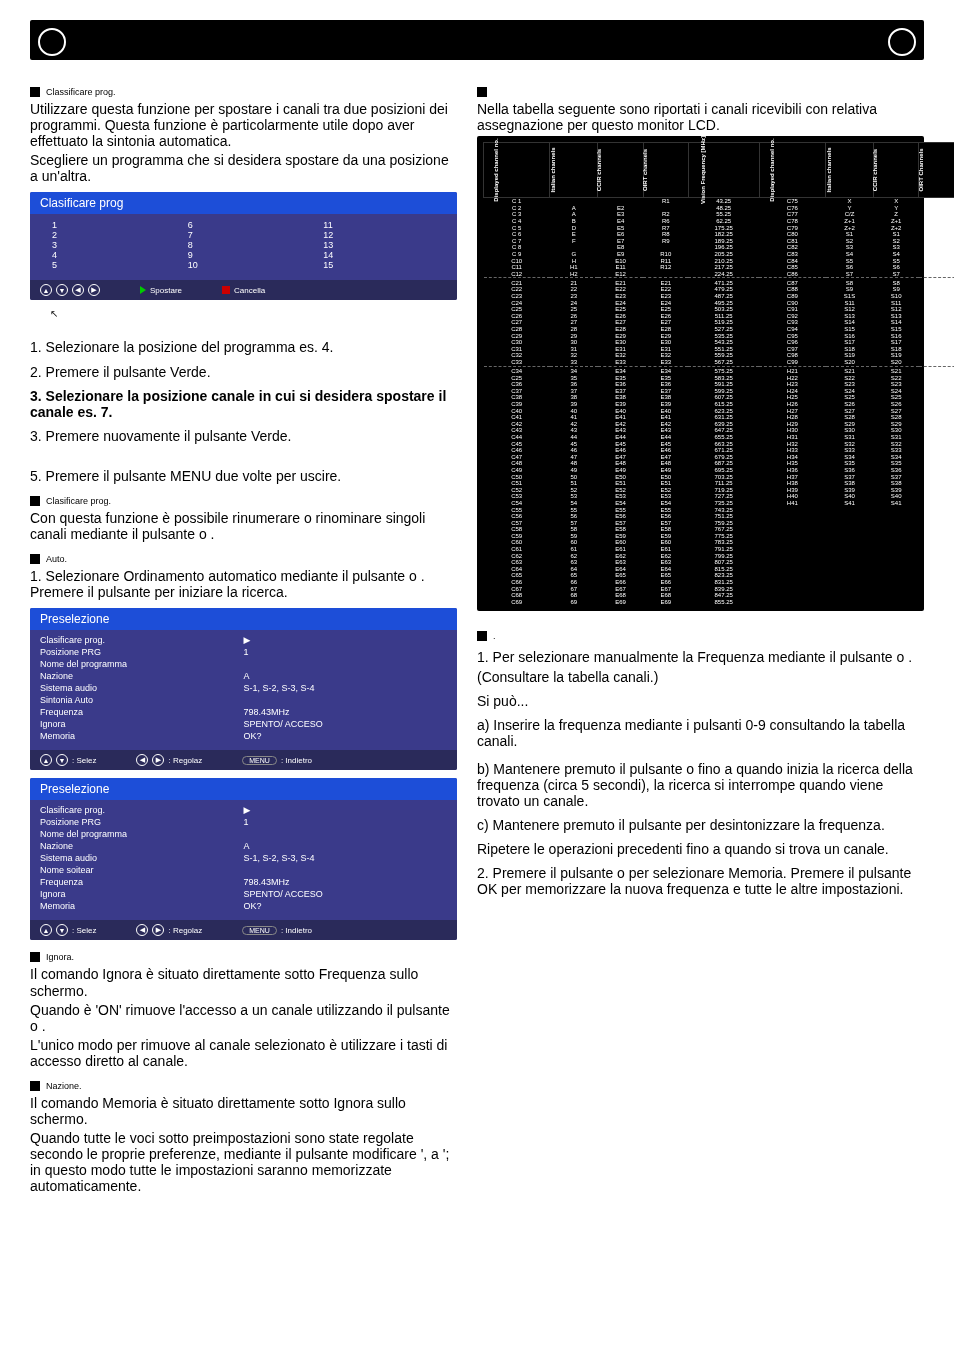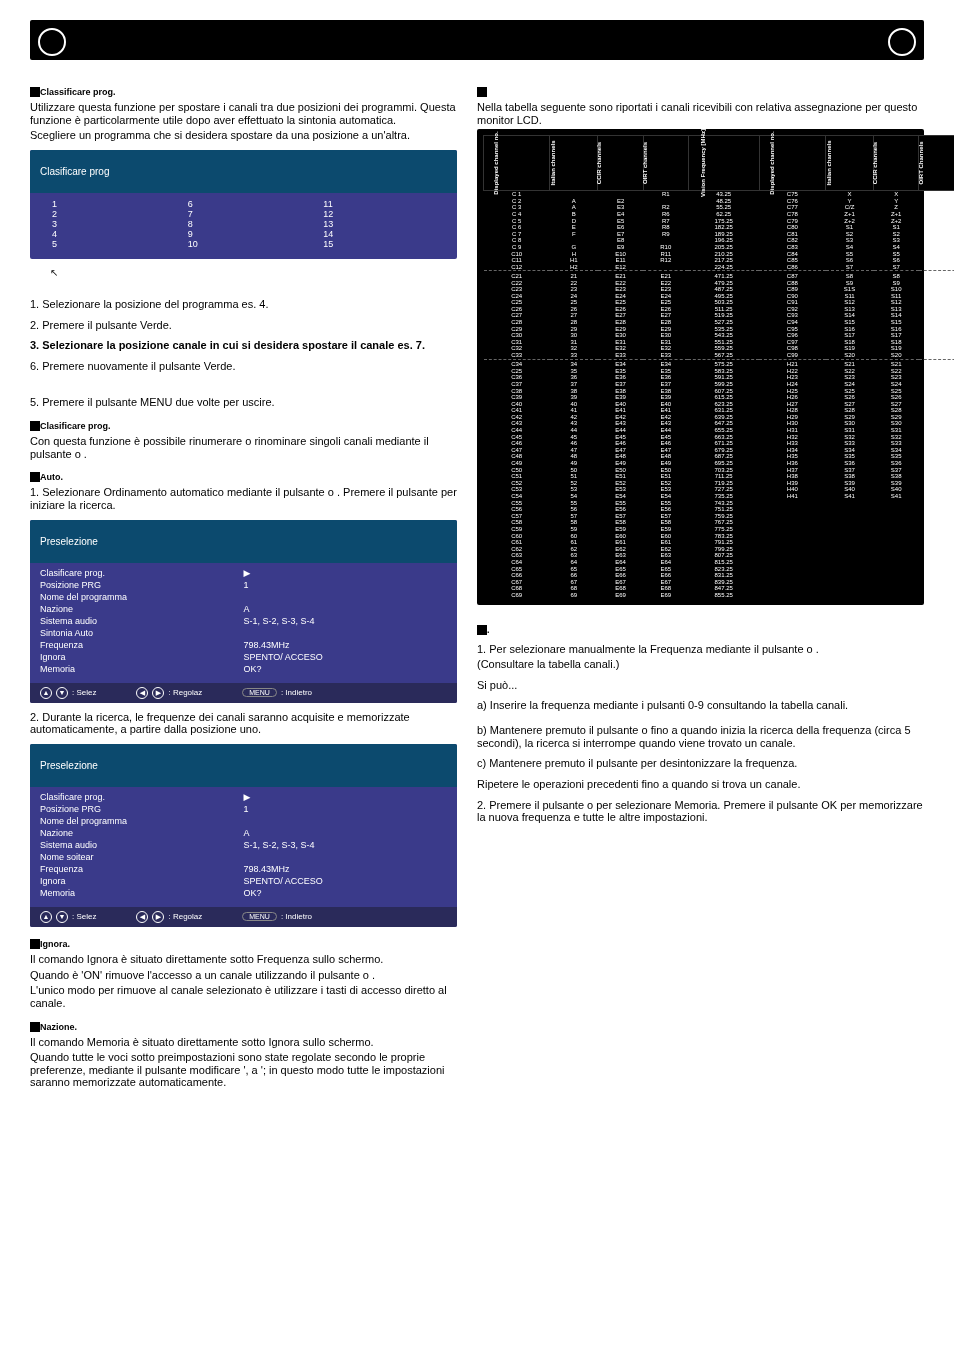--- a/index.html
+++ b/index.html
@@ -3,25 +3,25 @@
 <meta charset="utf-8">
 <style>
 *{box-sizing:border-box;margin:0;padding:0}
 body{font-family:Arial,Helvetica,sans-serif;font-size:9px;color:#000;background:#fff;width:954px;margin:0 auto;padding:0}
 .topbar{background:#000;height:40px;margin:20px 30px 0 30px;position:relative;border-radius:2px}
 .topbar::before,.topbar::after{content:"";position:absolute;top:8px;width:24px;height:24px;border:2px solid #fff;border-radius:50%}
 .topbar::before{left:8px}
 .topbar::after{right:8px}
 .page{display:flex;gap:20px;padding:15px 30px}
 .col{width:50%}
-.section-title{display:flex;align-items:flex-start;margin:12px 0 4px 0;font-weight:bold;font-size:9px}
+.section-title{display:flex;align-items:flex-start;gap:6px;margin:12px 0 4px 0;font-weight:normal;font-size:9px}
 .sq{width:10px;height:10px;background:#000}
-.para{font-size:11px;line-height:1.15;margin:3px 0}
+.para{font-size:14px;line-height:1.15;margin:3px 0}
 .osd{background:#3a3a8a;color:#fff;margin:8px 0;border-radius:2px;overflow:hidden;font-size:9px}
-.osd-title{background:#0c4a6e;padding:16px 10px;font-size:10px}
+.osd-title{background:#1d4ed8;padding:4px 10px;font-size:12px}
 .osd-body{padding:4px 10px 8px 10px}
 .grid3{display:flex}
 .grid3 .c{flex:1;padding:2px 12px}
 .osd-row{display:flex;padding:1px 0}
 .osd-row .l{flex:1}
 .osd-row .r{flex:1}
 .osd-foot{background:#2a2a5a;display:flex;padding:4px 10px;gap:40px;font-size:8px}
 .osd-foot .seg{display:flex;align-items:center;gap:4px}
 .tri{width:0;height:0;border-top:4px solid transparent;border-bottom:4px solid transparent}
 .tri-r{border-left:6px solid #0c0}
@@ -71,28 +71,44 @@
             </div>
             <div class="c">
               <div>11</div>
               <div>12</div>
               <div>13</div>
               <div>14</div>
               <div>15</div>
             </div>
           </div>
   </div>
+  <div class="osd-foot">
+    <span class="seg">
+            <span class="arrow-btn">▲</span>
+            <span class="arrow-btn">▼</span>
+            <span class="arrow-btn">◀</span>
+            <span class="arrow-btn">▶</span>
+          </span>
+    <span class="seg">
+            <span class="tri tri-r"></span>
+            <span>Spostare</span>
+          </span>
+    <span class="seg">
+            <span style="width:8px;height:8px;background:#c00;display:inline-block"></span>
+            <span>Cancella</span>
+          </span>
+  </div>
 </div>
 <div class="cursor">↖</div>
 
 <div id="steps1">
         <p class="para" style="margin-top: 20px;">1. Selezionare la posizione del programma es. 4.</p>
         <p class="para" style="margin-top: 8px;">2. Premere il pulsante Verde.</p>
         <p class="para" style="margin-top: 8px; font-weight: bold;">3. Selezionare la posizione canale in cui si desidera spostare il canale es. 7.</p>
-        <p class="para" style="margin-top: 8px;">6. Premere nuovamente il pulsante Verde.</p>
+        <p class="para" style="margin-top: 8px;">3. Premere nuovamente il pulsante Verde.</p>
         <p class="para" style="margin-top: 24px;">5. Premere il pulsante MENU due volte per uscire.</p>
       </div>
 
 <div class="section-title">
         <span class="sq"></span>
         <span>Clasificare prog.</span>
       </div>
 <p class="para">Con questa funzione è possibile rinumerare o rinominare singoli canali mediante il pulsante         o        .</p>
 
 <div class="section-title">
@@ -152,21 +168,20 @@
             <span class="arrow-btn">▶</span>
             <span>: Regolaz</span>
           </span>
     <span class="seg">
             <span class="pill">MENU</span>
             <span>: Indietro</span>
           </span>
   </div>
 </div>
 
-<p class="para">2. Durante la ricerca, le frequenze dei canali saranno acquisite e memorizzate automaticamente, a partire dalla posizione uno.</p>
 
 <div class="osd">
   <div class="osd-title">Preselezione</div>
   <div class="osd-body" id="osd3body">
           <div class="osd-row">
             <span class="l">Clasificare prog.</span>
             <span class="r">▶</span>
           </div>
           <div class="osd-row">
             <span class="l">Posizione PRG</span>

